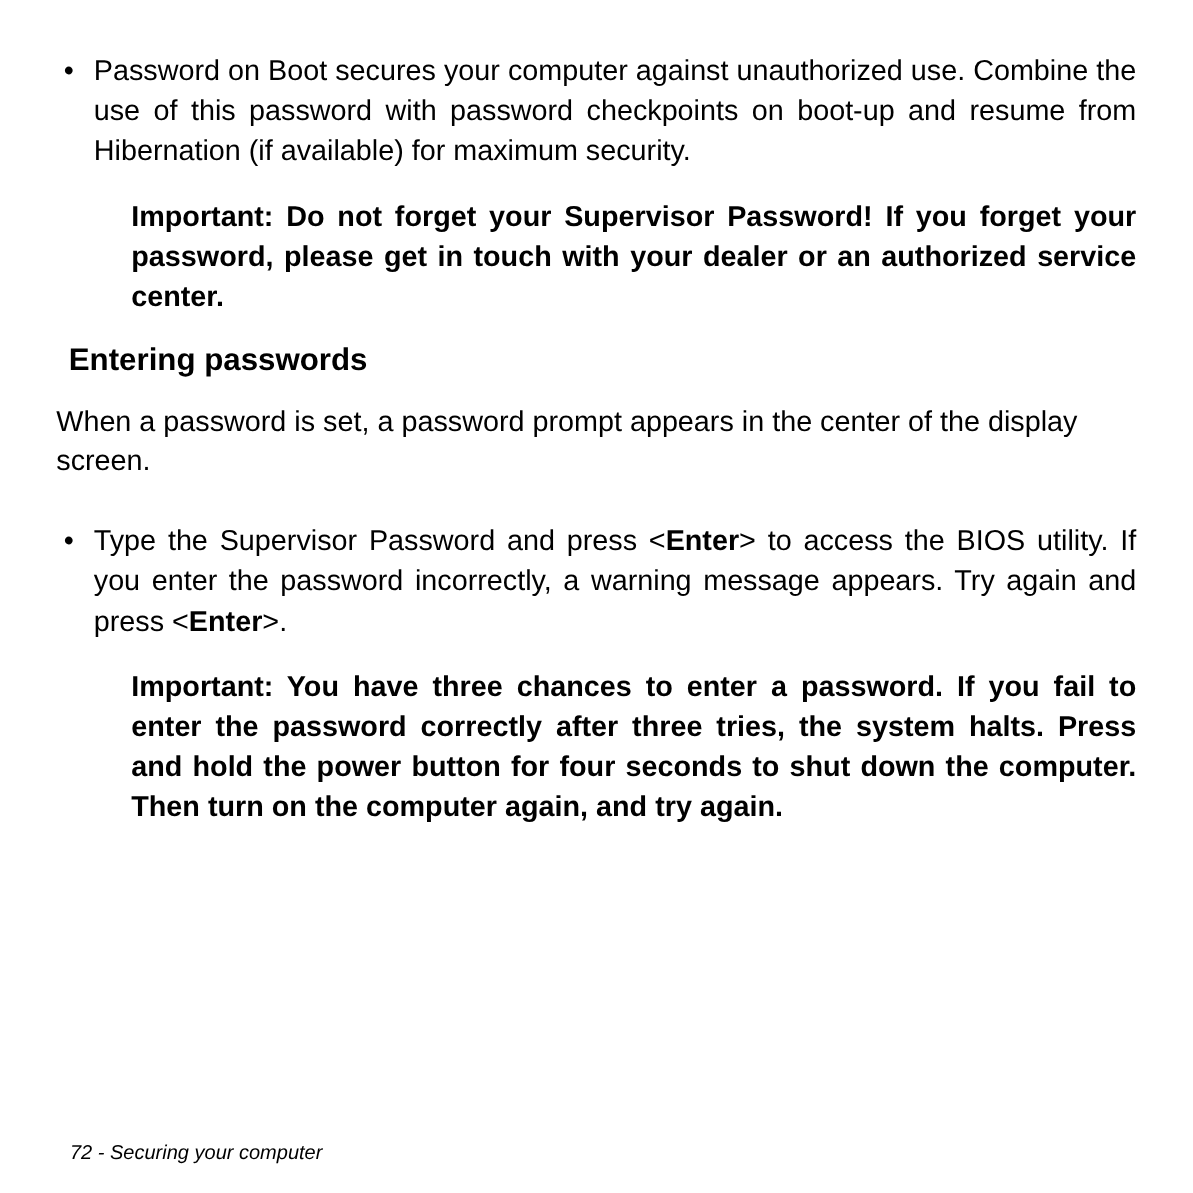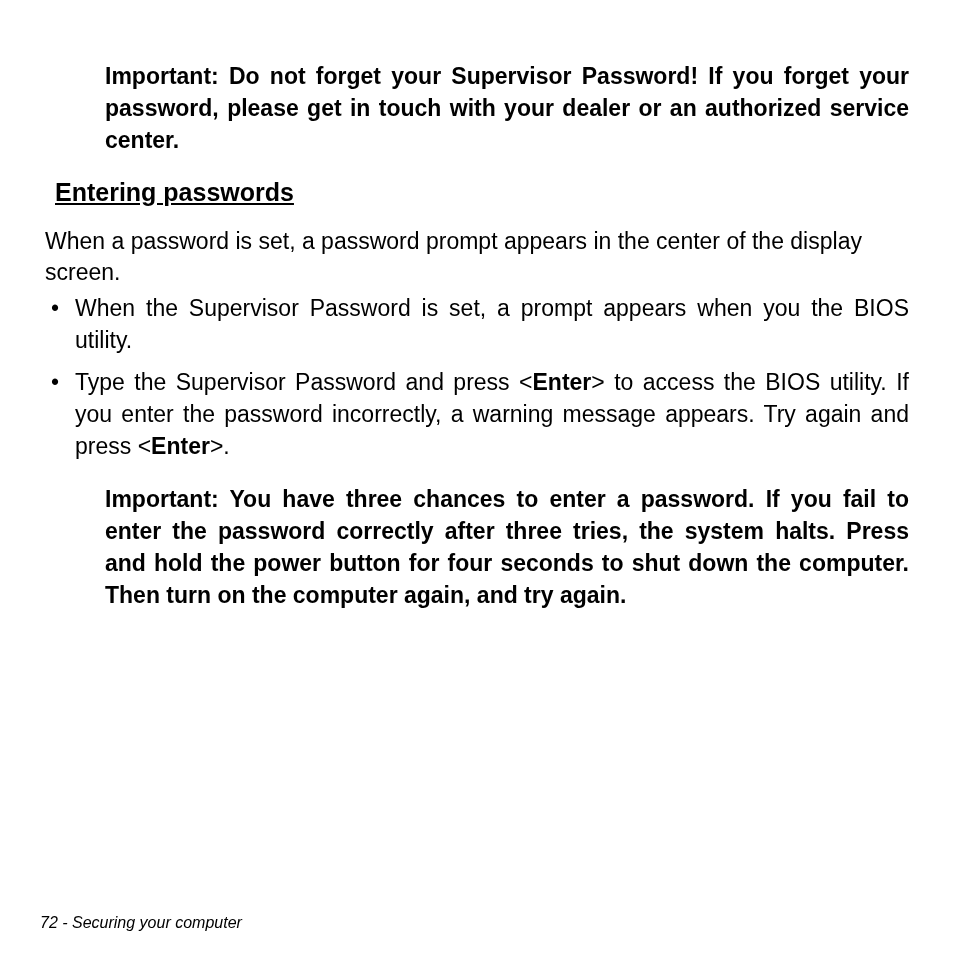--- a/index.html
+++ b/index.html
@@ -40,58 +40,59 @@
     .callout {
       margin-left: 60px;
       margin-top: 20px;
       margin-bottom: 18px;
       font-weight: bold;
       text-align: justify;
     }
     h2.section-heading {
       font-size: 25px;
       font-weight: bold;
-      text-decoration: underline;
       margin: 18px 0 16px 10px;
     }
     .intro-para {
-      margin: 0 0 4px 0;
+      margin: 0 0 32px 0;
       font-size: 23px;
       line-height: 1.35;
     }
     .key {
       font-weight: bold;
     }
     .footer {
       position: absolute;
       bottom: 22px;
-      left: 40px;
+      left: 56px;
       font-style: italic;
       font-size: 16px;
     }
     .just {
       text-align: justify;
     }
   </style>
 </head>
 <body>
 
 <div class="content">
 
+  <ul class="bullet-list">
+    <li>
+      <span>Password on Boot secures your computer against unauthorized use. Combine the use of this password with password checkpoints on boot-up and resume from Hibernation (if available) for maximum security.</span>
+    </li>
+  </ul>
 
   <div class="callout just">Important: Do not forget your Supervisor Password! If you forget your password, please get in touch with your dealer or an authorized service center.</div>
 
   <h2 class="section-heading">Entering passwords</h2>
 
   <p class="intro-para">When a password is set, a password prompt appears in the center of the display screen.</p>
 
   <ul class="bullet-list">
-    <li>
-      <span>When the Supervisor Password is set, a prompt appears when you the BIOS utility.</span>
-    </li>
     <li class="just">
       <span>Type the Supervisor Password and press &lt;</span><span class="key">Enter</span><span>&gt; to access the BIOS utility. If you enter the password incorrectly, a warning message appears. Try again and press &lt;</span><span class="key">Enter</span><span>&gt;.</span>
     </li>
   </ul>
 
   <div class="callout just">Important: You have three chances to enter a password. If you fail to enter the password correctly after three tries, the system halts. Press and hold the power button for four seconds to shut down the computer. Then turn on the computer again, and try again.</div>
 
 </div>
 
 <div class="footer">72 - Securing your computer</div>

